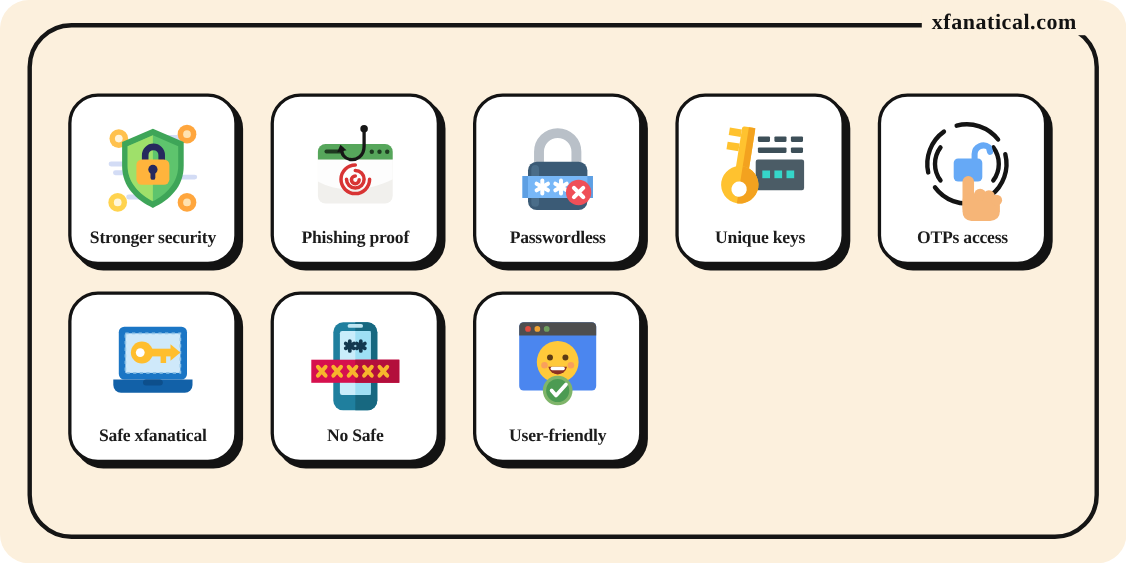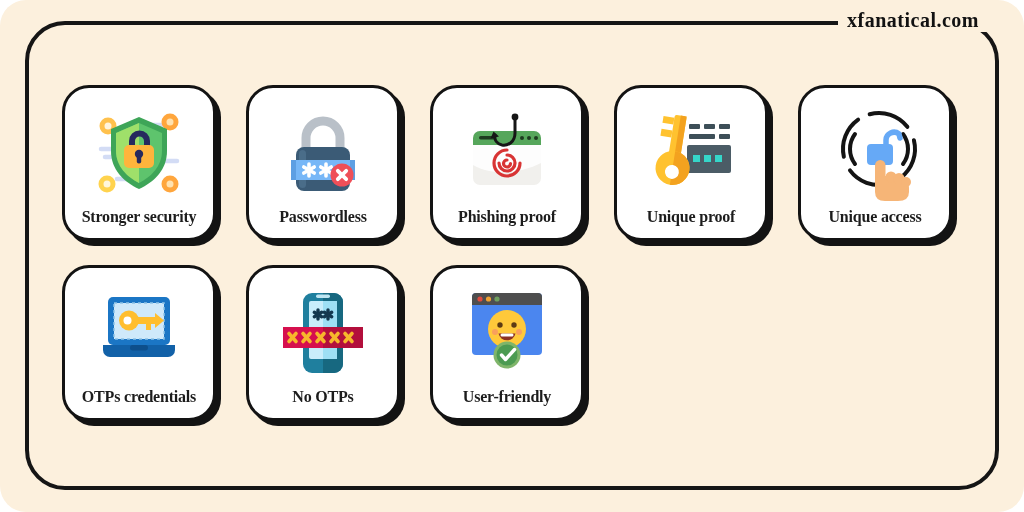--- a/index.html
+++ b/index.html
@@ -54,20 +54,43 @@
           <circle cx="48" cy="49" r="4.2" fill="#26295e"></circle>
             <rect x="45.8" y="50" width="4.4" height="8.5" rx="2" fill="#26295e"></rect>
         </svg>
       </div>
       <div class="label">Stronger security</div>
     </div>
 
     <div class="card">
       <div class="icon">
         <svg viewBox="0 0 96 96">
+          <rect x="14" y="26" width="68" height="54" rx="7" fill="#f1f0ed"></rect>
+          <path d="M14 40 h68 v18 C58 70 32 70 14 60 Z" fill="#fdfdfd"></path>
+          <path d="M14 33 a7 7 0 0 1 7 -7 h54 a7 7 0 0 1 7 7 v7 H14 Z" fill="#56a65b"></path>
+          <rect x="20" y="31" width="16" height="3.5" rx="1.7" fill="#1e3b20"></rect>
+          <circle cx="63" cy="33" r="2" fill="#1e3b20"></circle>
+            <circle cx="70" cy="33" r="2" fill="#1e3b20"></circle>
+            <circle cx="77" cy="33" r="2" fill="#1e3b20"></circle>
+          <g fill="none" stroke="#d83434" stroke-width="3.2" stroke-linecap="round">
+            <path d="M48 45 a13 13 0 1 0 13 13"></path>
+            <path d="M48 50 a8 8 0 1 1 -8 8"></path>
+            <path d="M48 55 a3.5 3.5 0 1 0 3.5 3.5"></path>
+          </g>
+          <circle cx="56" cy="12" r="3.4" fill="#161616"></circle>
+          <path d="M56 15 v13 c0 9 -7 13 -13 12 c-5 -1 -8 -5 -7 -10" fill="none" stroke="#161616" stroke-width="3" stroke-linecap="round"></path>
+          <polygon points="34.5,26.5 40,31.5 31.5,33.5" fill="#161616"></polygon>
+        </svg>
+      </div>
+      <div class="label">Phishing proof</div>
+    </div>
+
+    <div class="card">
+      <div class="icon">
+        <svg viewBox="0 0 96 96">
           <path d="M31 46 V33 a17 17 0 0 1 34 0 V46" fill="none" stroke="#b9c0c8" stroke-width="9" stroke-linecap="round"></path>
           <rect x="21" y="42" width="54" height="44" rx="8" fill="#3b5b76"></rect>
           <rect x="24" y="45" width="7" height="38" rx="3.5" fill="#4a6d89"></rect>
           <rect x="16" y="55" width="64" height="20" fill="#77b7f7"></rect>
           <rect x="16" y="55" width="5" height="20" fill="#5d9fe3"></rect>
           <rect x="75" y="55" width="5" height="20" fill="#5d9fe3"></rect>
           <g stroke="#ffffff" stroke-width="3.6" stroke-linecap="round">
             <line x1="34" y1="59" x2="34" y2="71"></line>
               <line x1="28.8" y1="62" x2="39.2" y2="68"></line>
               <line x1="39.2" y1="62" x2="28.8" y2="68"></line>
@@ -81,43 +104,20 @@
               <line x1="71.2" y1="65.8" x2="62.8" y2="74.2"></line>
           </g>
         </svg>
       </div>
       <div class="label">Passwordless</div>
     </div>
 
     <div class="card">
       <div class="icon">
         <svg viewBox="0 0 96 96">
-          <rect x="14" y="26" width="68" height="54" rx="7" fill="#f1f0ed"></rect>
-          <path d="M14 40 h68 v18 C58 70 32 70 14 60 Z" fill="#fdfdfd"></path>
-          <path d="M14 33 a7 7 0 0 1 7 -7 h54 a7 7 0 0 1 7 7 v7 H14 Z" fill="#56a65b"></path>
-          <rect x="20" y="31" width="16" height="3.5" rx="1.7" fill="#1e3b20"></rect>
-          <circle cx="63" cy="33" r="2" fill="#1e3b20"></circle>
-            <circle cx="70" cy="33" r="2" fill="#1e3b20"></circle>
-            <circle cx="77" cy="33" r="2" fill="#1e3b20"></circle>
-          <g fill="none" stroke="#d83434" stroke-width="3.2" stroke-linecap="round">
-            <path d="M48 45 a13 13 0 1 0 13 13"></path>
-            <path d="M48 50 a8 8 0 1 1 -8 8"></path>
-            <path d="M48 55 a3.5 3.5 0 1 0 3.5 3.5"></path>
-          </g>
-          <circle cx="56" cy="12" r="3.4" fill="#161616"></circle>
-          <path d="M56 15 v13 c0 9 -7 13 -13 12 c-5 -1 -8 -5 -7 -10" fill="none" stroke="#161616" stroke-width="3" stroke-linecap="round"></path>
-          <polygon points="34.5,26.5 40,31.5 31.5,33.5" fill="#161616"></polygon>
-        </svg>
-      </div>
-      <div class="label">Phishing proof</div>
-    </div>
-
-    <div class="card">
-      <div class="icon">
-        <svg viewBox="0 0 96 96">
           <g fill="#3d4f58">
             <rect x="46" y="19" width="11" height="5" rx="1"></rect>
               <rect x="61" y="19" width="11" height="5" rx="1"></rect>
               <rect x="76" y="19" width="11" height="5" rx="1"></rect>
             <rect x="46" y="29" width="26" height="5" rx="1"></rect>
               <rect x="76" y="29" width="11" height="5" rx="1"></rect>
           </g>
           <rect x="44" y="40" width="44" height="28" rx="2" fill="#4b5c66"></rect>
           <g fill="#35d6c9">
             <rect x="50" y="50" width="7" height="7"></rect>
@@ -128,21 +128,21 @@
             <rect x="24" y="10" width="12" height="42" rx="2" fill="#ffc22f"></rect>
             <rect x="30" y="10" width="6" height="42" fill="#f3a21f"></rect>
             <rect x="13" y="13" width="11" height="7" fill="#ffc22f"></rect>
             <rect x="13" y="26" width="11" height="7" fill="#ffc22f"></rect>
             <circle cx="30" cy="63" r="17" fill="#ffc22f"></circle>
             <path d="M30 46 a17 17 0 0 1 0 34 Z" fill="#f3a21f"></path>
             <circle cx="30" cy="67" r="7" fill="#ffffff"></circle>
           </g>
         </svg>
       </div>
-      <div class="label">Unique proof</div>
+      <div class="label">Unique keys</div>
     </div>
 
     <div class="card">
       <div class="icon">
         <svg viewBox="0 0 96 96">
           <g fill="none" stroke="#141414" stroke-width="4" stroke-linecap="round">
             <circle cx="52" cy="44" r="36" stroke-dasharray="42 15" transform="rotate(-105 52 44)"></circle>
             <path d="M28 29 a25 25 0 0 0 0 30"></path>
             <path d="M76 29 a25 25 0 0 1 0 30"></path>
           </g>
@@ -150,38 +150,38 @@
           <rect x="40" y="39" width="26" height="21" rx="4" fill="#66a9f6"></rect>
           <g fill="#f6b577">
             <rect x="48" y="55" width="10.5" height="34" rx="5.2"></rect>
             <path d="M48 78 q0 -7 9 -7 h12 q13 0 13 12 v4 q0 9 -11 9 h-13 q-10 0 -10 -9 Z"></path>
             <circle cx="64" cy="72" r="5.5"></circle>
               <circle cx="72" cy="73.5" r="5.5"></circle>
               <circle cx="79" cy="77" r="5"></circle>
           </g>
         </svg>
       </div>
-      <div class="label">Unique access</div>
+      <div class="label">OTPs access</div>
     </div>
 
     <div class="card">
       <div class="icon">
         <svg viewBox="0 0 96 96">
           <rect x="17" y="12" width="62" height="48" rx="5" fill="#1b76c5"></rect>
           <rect x="23" y="18" width="50" height="36" fill="#cfe9fa" stroke="#8fc3e8" stroke-width="1.5" stroke-dasharray="3 3"></rect>
           <rect x="45" y="32" width="21" height="7" fill="#ffbe2e"></rect>
           <polygon points="64,28 73,35.5 64,43" fill="#ffbe2e"></polygon>
           <rect x="55" y="38" width="5" height="7" fill="#ffbe2e"></rect>
           <circle cx="38" cy="35.5" r="10" fill="#ffbe2e"></circle>
           <circle cx="36.5" cy="35.5" r="4" fill="#ffffff"></circle>
           <path d="M12 60 h72 v5 a7 7 0 0 1 -7 7 H19 a7 7 0 0 1 -7 -7 Z" fill="#1261a8"></path>
           <rect x="39" y="60" width="18" height="5.5" rx="2.7" fill="#0d4f8c"></rect>
         </svg>
       </div>
-      <div class="label">OTPs credentials</div>
+      <div class="label">Safe xfanatical</div>
     </div>
 
     <div class="card">
       <div class="icon">
         <svg viewBox="0 0 96 96">
           <rect x="28" y="8" width="40" height="80" rx="9" fill="#1f7f9e"></rect>
           <path d="M48 8 h11 a9 9 0 0 1 9 9 v62 a9 9 0 0 1 -9 9 h-11 Z" fill="#176880"></path>
           <rect x="34" y="16" width="28" height="58" rx="2" fill="#c9edfb"></rect>
           <rect x="48" y="16" width="14" height="58" fill="#9edff4"></rect>
           <rect x="41" y="9.5" width="14" height="3.5" rx="1.7" fill="#bfe6f2"></rect>
@@ -202,21 +202,21 @@
               <line x1="35" y1="48.5" x2="28" y2="56.5"></line>
             <line x1="42" y1="48.5" x2="49" y2="56.5"></line>
               <line x1="49" y1="48.5" x2="42" y2="56.5"></line>
             <line x1="56" y1="48.5" x2="63" y2="56.5"></line>
               <line x1="63" y1="48.5" x2="56" y2="56.5"></line>
             <line x1="70" y1="48.5" x2="77" y2="56.5"></line>
               <line x1="77" y1="48.5" x2="70" y2="56.5"></line>
           </g>
         </svg>
       </div>
-      <div class="label">No OTPs</div>
+      <div class="label">No Safe</div>
     </div>
 
 
     <div class="card">
       <div class="icon">
         <svg viewBox="0 0 96 96">
           <rect x="13" y="8" width="70" height="62" rx="4" fill="#4b86ef"></rect>
           <path d="M13 12 a4 4 0 0 1 4 -4 h62 a4 4 0 0 1 4 4 v8 H13 Z" fill="#4e4e4e"></path>
           <circle cx="21" cy="14" r="2.6" fill="#e04b3f"></circle>
             <circle cx="29.5" cy="14" r="2.6" fill="#f0a232"></circle>

